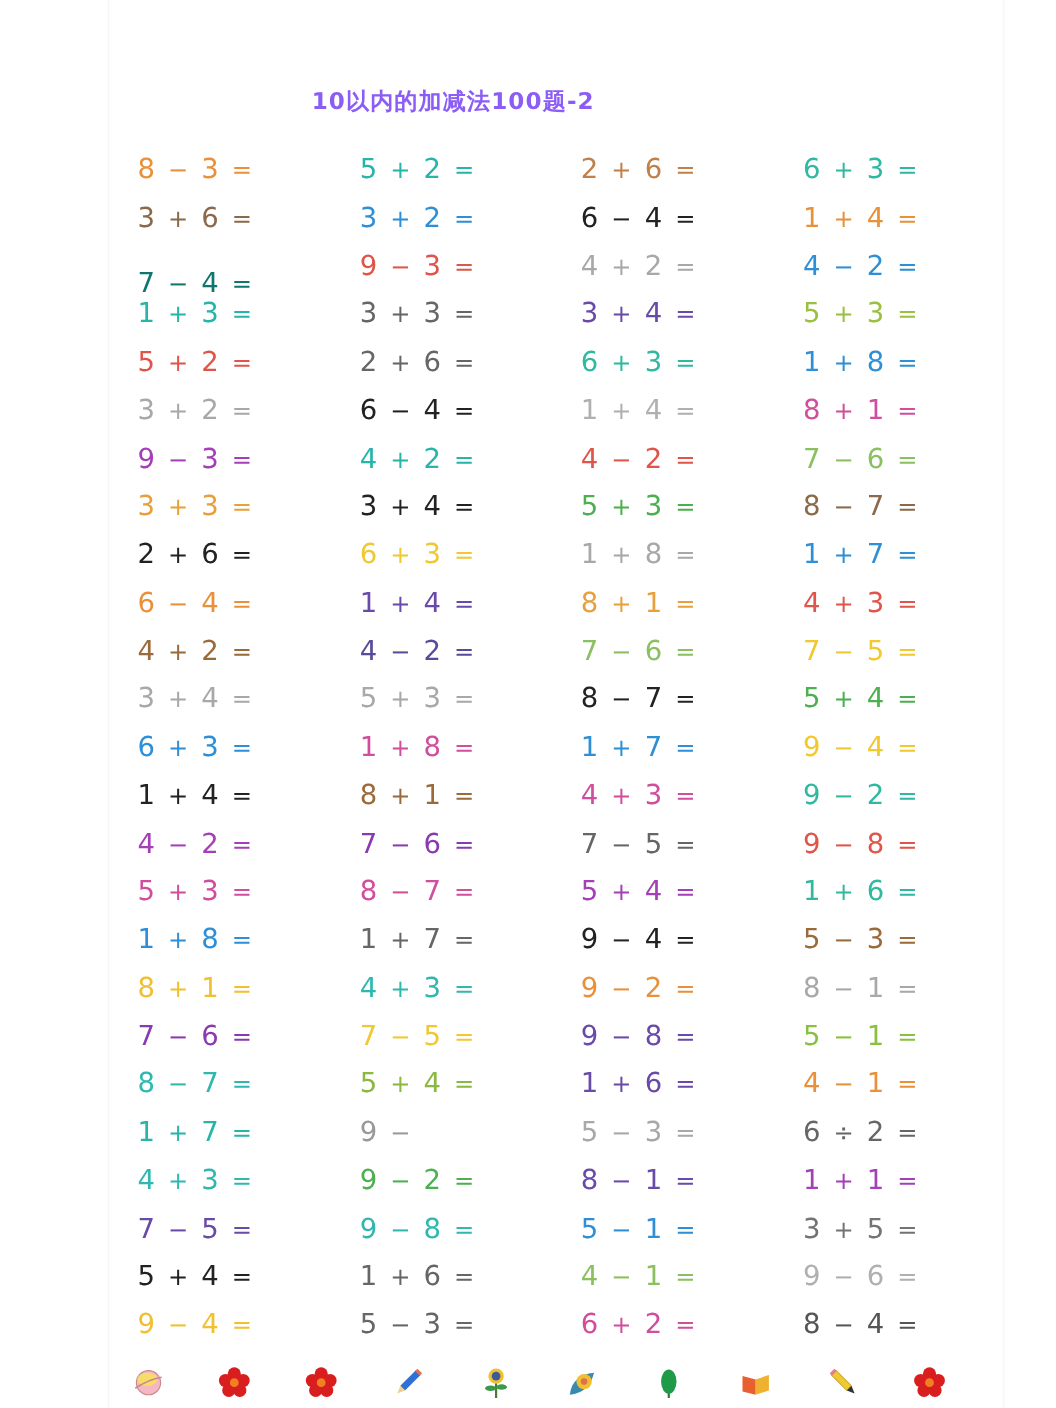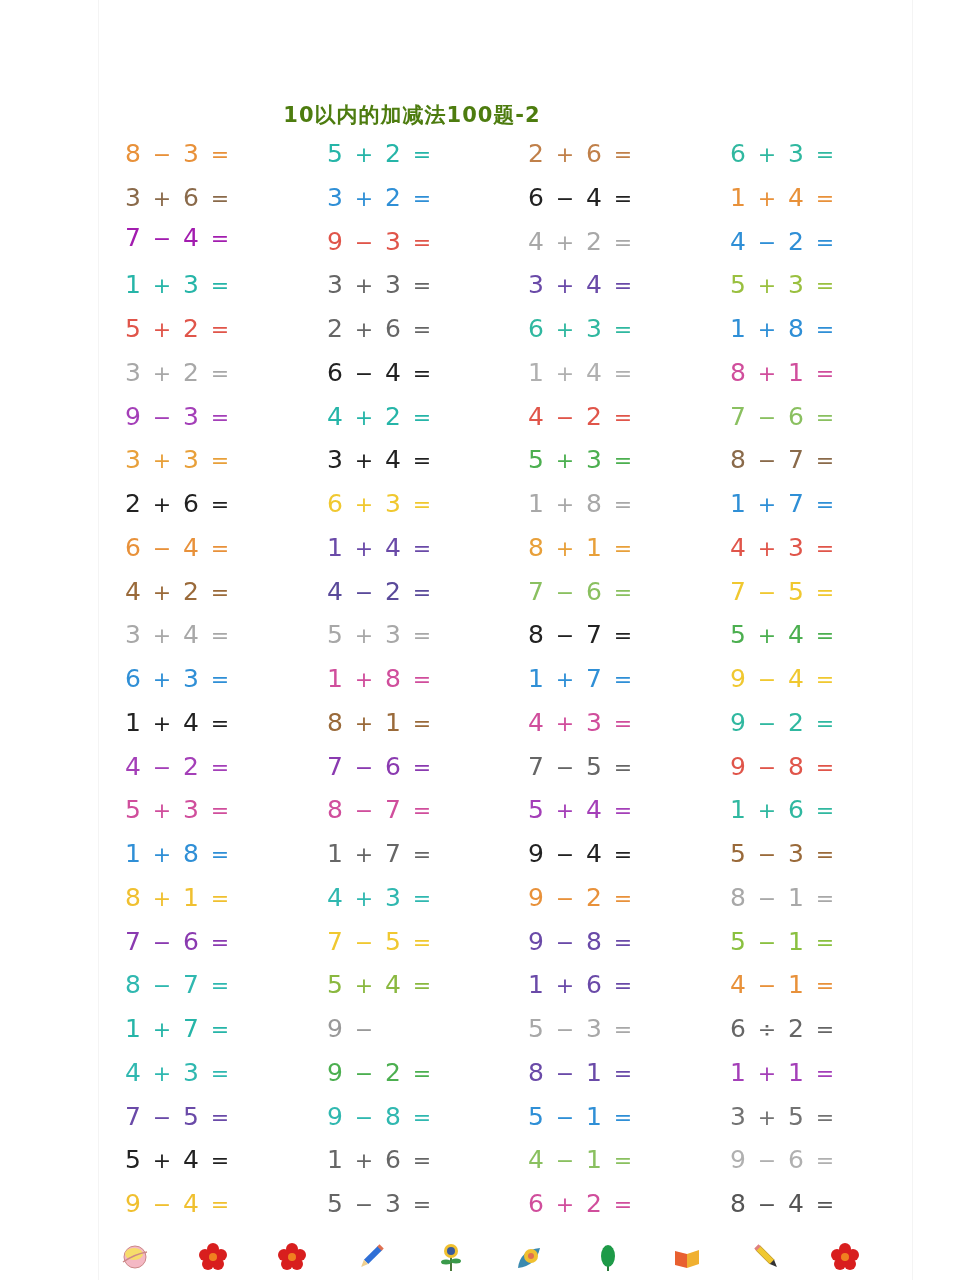--- a/index.html
+++ b/index.html
@@ -4,21 +4,21 @@
 <style>
   html, body { margin: 0; padding: 0; }
   body {
     width: 960px; height: 1280px; background: #ffffff; position: relative; overflow: hidden;
     font-family: "DejaVu Sans", sans-serif;
   }
   .page-edge-l { position: absolute; left: 98px; top: 0; width: 1px; height: 1280px; background: #f4f4f4; }
   .page-edge-r { position: absolute; left: 912px; top: 0; width: 1px; height: 1280px; background: #f4f4f4; }
   .title {
     position: absolute; top: 78px; left: 0; width: 824px; text-align: center;
-    font-size: 21px; font-weight: bold; letter-spacing: 1px; color: #4d7c0f; margin-top: 23px;
+    font-size: 21px; font-weight: bold; letter-spacing: 1px; color: #8b5cf6;
   }
   .col { position: absolute; top: 0; }
   .problem {
     position: absolute; height: 30px; line-height: 30px; font-size: 25px;
     white-space: nowrap; font-family: "DejaVu Sans", sans-serif;
   }
   .problem span { display: inline-block; text-align: center; }
   .problem .a { width: 18px; }
   .problem .op { width: 40px; font-size: 22px; }
   .problem .b { width: 18px; }
@@ -31,21 +31,21 @@
 
 <div class="page-edge-l"></div>
 <div class="page-edge-r"></div>
 
 <div class="title">10以内的加减法100题-2</div>
 
 <div id="grid">
     <div class="col">
       <div class="problem" style="left: 124px; top: 139px; color: rgb(232, 145, 58);"><span class="a">8</span><span class="op">−</span><span class="b">3</span><span class="eq">=</span></div>
       <div class="problem" style="left: 124px; top: 182.75px; color: rgb(138, 106, 74);"><span class="a">3</span><span class="op">+</span><span class="b">6</span><span class="eq">=</span></div>
-      <div class="problem" style="left: 124px; top: 223px; color: #a21caf;"><span class="a">7</span><span class="op">−</span><span class="b">4</span><span class="eq">=</span></div>
+      <div class="problem" style="left: 124px; top: 242px; color: #0f766e;"><span class="a">7</span><span class="op">−</span><span class="b">4</span><span class="eq">=</span></div>
       <div class="problem" style="left: 124px; top: 270.25px; color: rgb(38, 181, 168);"><span class="a">1</span><span class="op">+</span><span class="b">3</span><span class="eq">=</span></div>
       <div class="problem" style="left: 124px; top: 314px; color: rgb(224, 85, 74);"><span class="a">5</span><span class="op">+</span><span class="b">2</span><span class="eq">=</span></div>
       <div class="problem" style="left: 124px; top: 357.75px; color: rgb(168, 168, 168);"><span class="a">3</span><span class="op">+</span><span class="b">2</span><span class="eq">=</span></div>
       <div class="problem" style="left: 124px; top: 401.5px; color: rgb(164, 63, 184);"><span class="a">9</span><span class="op">−</span><span class="b">3</span><span class="eq">=</span></div>
       <div class="problem" style="left: 124px; top: 445.25px; color: rgb(232, 160, 58);"><span class="a">3</span><span class="op">+</span><span class="b">3</span><span class="eq">=</span></div>
       <div class="problem" style="left: 124px; top: 489px; color: rgb(34, 34, 34);"><span class="a">2</span><span class="op">+</span><span class="b">6</span><span class="eq">=</span></div>
       <div class="problem" style="left: 124px; top: 532.75px; color: rgb(232, 145, 58);"><span class="a">6</span><span class="op">−</span><span class="b">4</span><span class="eq">=</span></div>
       <div class="problem" style="left: 124px; top: 576.5px; color: rgb(154, 106, 58);"><span class="a">4</span><span class="op">+</span><span class="b">2</span><span class="eq">=</span></div>
       <div class="problem" style="left: 124px; top: 620.25px; color: rgb(168, 168, 168);"><span class="a">3</span><span class="op">+</span><span class="b">4</span><span class="eq">=</span></div>
       <div class="problem" style="left: 124px; top: 664px; color: rgb(47, 143, 214);"><span class="a">6</span><span class="op">+</span><span class="b">3</span><span class="eq">=</span></div>

